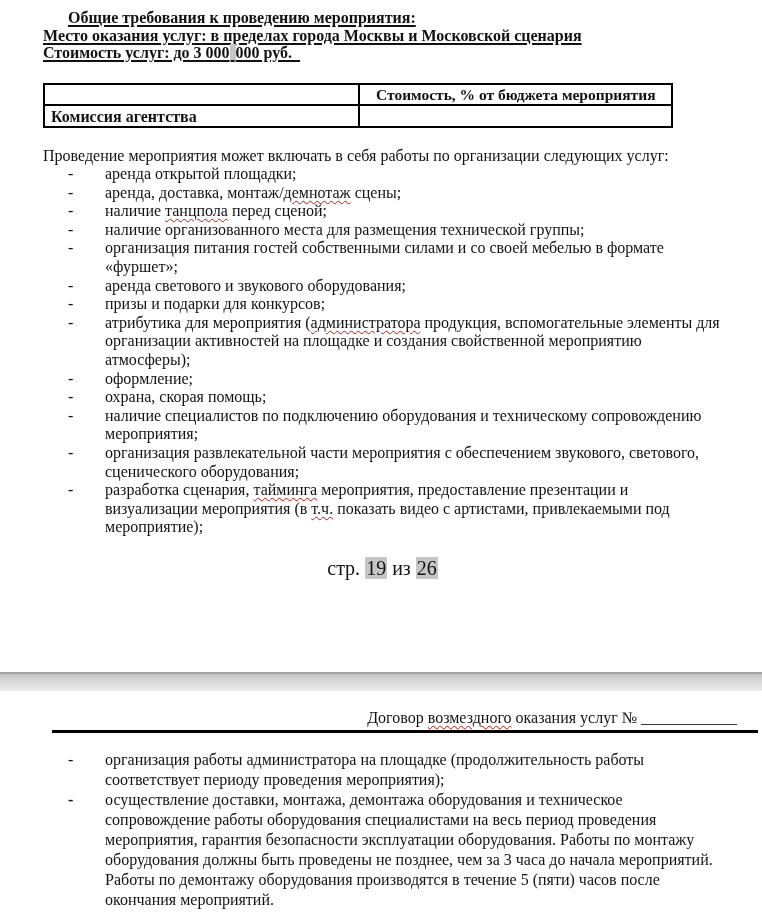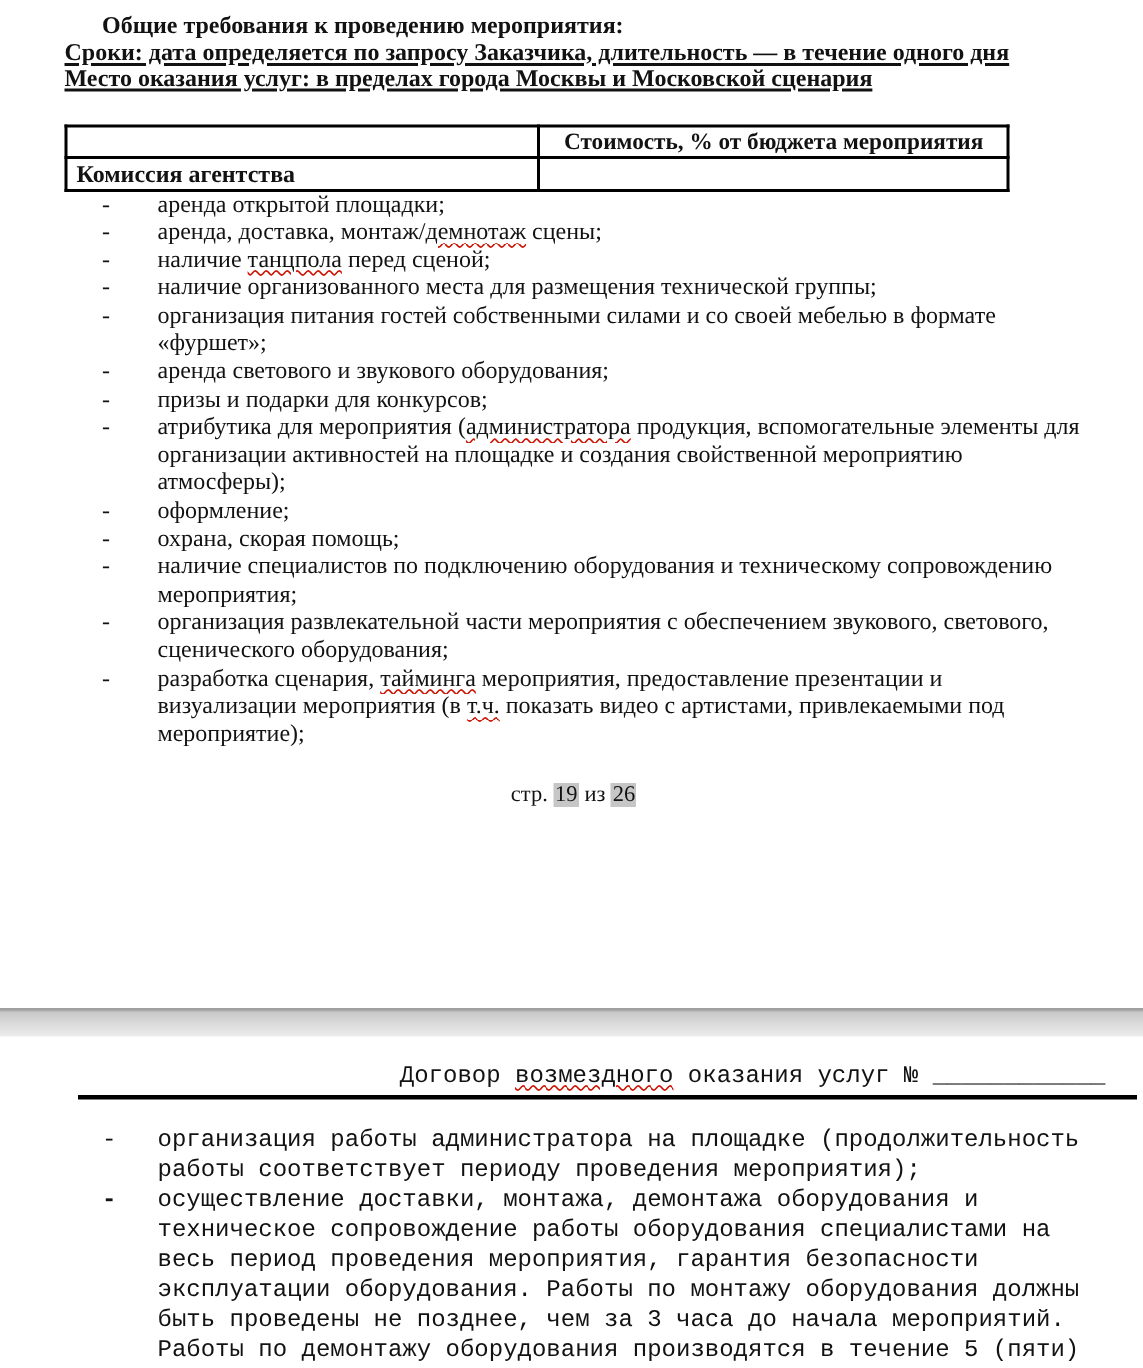--- a/index.html
+++ b/index.html
@@ -3,27 +3,27 @@
 <meta charset="utf-8">
 <style>
   * { box-sizing: border-box; margin: 0; padding: 0; }
   html, body { width: 762px; }
   body {
     width: 762px; height: 912px; background: #ffffff; overflow: hidden;
     font-family: "Liberation Serif", "DejaVu Serif", serif;
     color: #121212;
   }
   .page1 { height: 672px; padding: 9px 40px 0 43px; overflow: hidden; }
-  .page2 { height: 221px; padding: 16px 4px 0 52px; overflow: hidden; font-family: Liberation Mono, monospace; }
+  .page2 { height: 221px; padding: 16px 4px 0 52px; overflow: hidden; }
 
   
   .hblock { font-weight: bold; font-size: 16px; line-height: 17.5px; }
   .h-num { display: inline-block; width: 18px; margin-left: 7px; }
   .h-sub { margin-left: 25px; }
-  .uline { text-decoration-thickness: 1.5px; text-underline-offset: 2px; }
+  .uline { text-decoration: underline; text-decoration-thickness: 1.5px; text-underline-offset: 2px; }
   .req { font-weight: bold; font-size: 16px; line-height: 17.5px;
          text-decoration: underline; text-decoration-thickness: 1.5px; text-underline-offset: 2px; }
 
   
   table.commission { border-collapse: collapse; width: 630px; margin-top: 21px; table-layout: fixed; }
   table.commission td { border: 2px solid #000; font-weight: bold; padding: 0 6px; }
   table.commission tr.r1 td { height: 21px; font-size: 15.5px; line-height: 19px; vertical-align: middle; padding-left: 16px; }
   table.commission tr.r2 td { height: 15px; font-size: 16px; vertical-align: top; padding-top: 2px; }
   .col1 { width: 315px; }
 
@@ -40,21 +40,21 @@
   .page2 .dash-list .dash { margin-left: 0; }
 
   .misspell {
     text-decoration-line: underline; text-decoration-style: wavy;
     text-decoration-color: #cc1100; text-decoration-thickness: 1px;
     text-underline-offset: 2px;
     margin-top: 38px;
   }
   .field { background: #c6c6c6; padding: 0 1px; }
 
-  .pagenum { margin-top: 22px; text-align: center; font-size: 15px; line-height: 18px; }
+  .pagenum { margin-top: 22px; text-align: center; font-size: 20px; line-height: 18px; }
 
   
   .band {
     height: 19px; width: 762px;
     background: linear-gradient(180deg, #9f9f9f 0px, #9f9f9f 1px, #c9c9c9 3px, #d8d8d8 50%, #ededed 100%);
   }
 
   
   .hdr2 {
     text-align: right; font-size: 16px; line-height: 17px;
@@ -63,36 +63,37 @@
 </style>
 </head>
 <body>
 
 <div class="page1">
 
   <div class="hblock">
     <div class="h-sub uline">Общие требования к проведению мероприятия:</div>
   </div>
 
-  <div class="req">Сроки: дата определяется по запросу Заказчика, длительность — в течение одного дня</div>
   <div class="req">Место оказания услуг: в пределах города Москвы и Московской сценария</div>
+  <div class="req"><span>Стоимость услуг: до 3 000</span><span class="field">&nbsp;</span><span>000 руб.&nbsp;&nbsp;</span></div>
 
   <table class="commission">
     <tbody>
       <tr class="r1">
         <td class="col1"></td>
         <td>Стоимость, % от бюджета мероприятия</td>
       </tr>
       <tr class="r2">
         <td class="col1">Комиссия агентства</td>
         <td></td>
       </tr>
     </tbody>
   </table>
 
+  <div class="intro">Проведение мероприятия может включать в себя работы по организации следующих услуг:</div>
 
   <div class="dash-list">
       <div class="li">
         <span class="dash">-</span>
         <span class="litext"><span>аренда открытой площадки;</span></span>
       </div>
       <div class="li">
         <span class="dash">-</span>
         <span class="litext"><span>аренда, доставка, монтаж/</span><span class="misspell">демнотаж</span><span> сцены;</span></span>
       </div>

